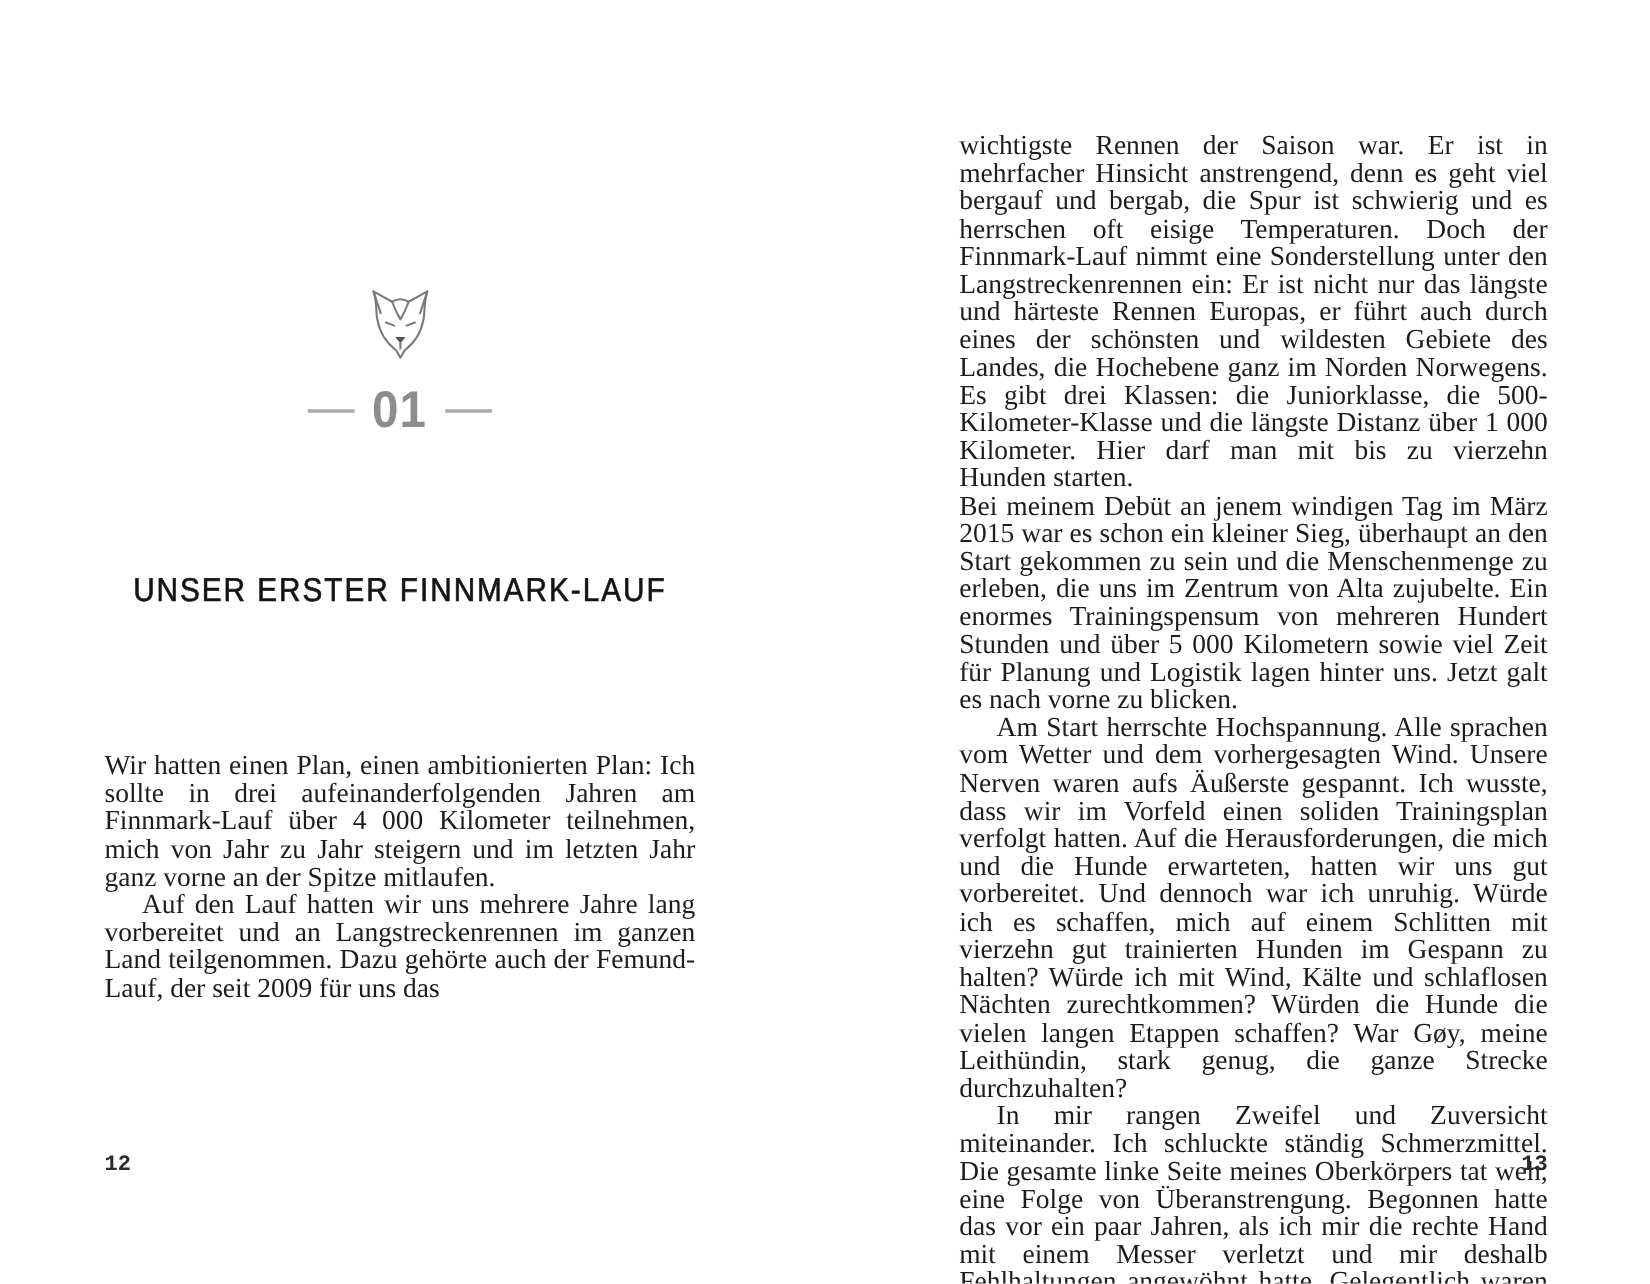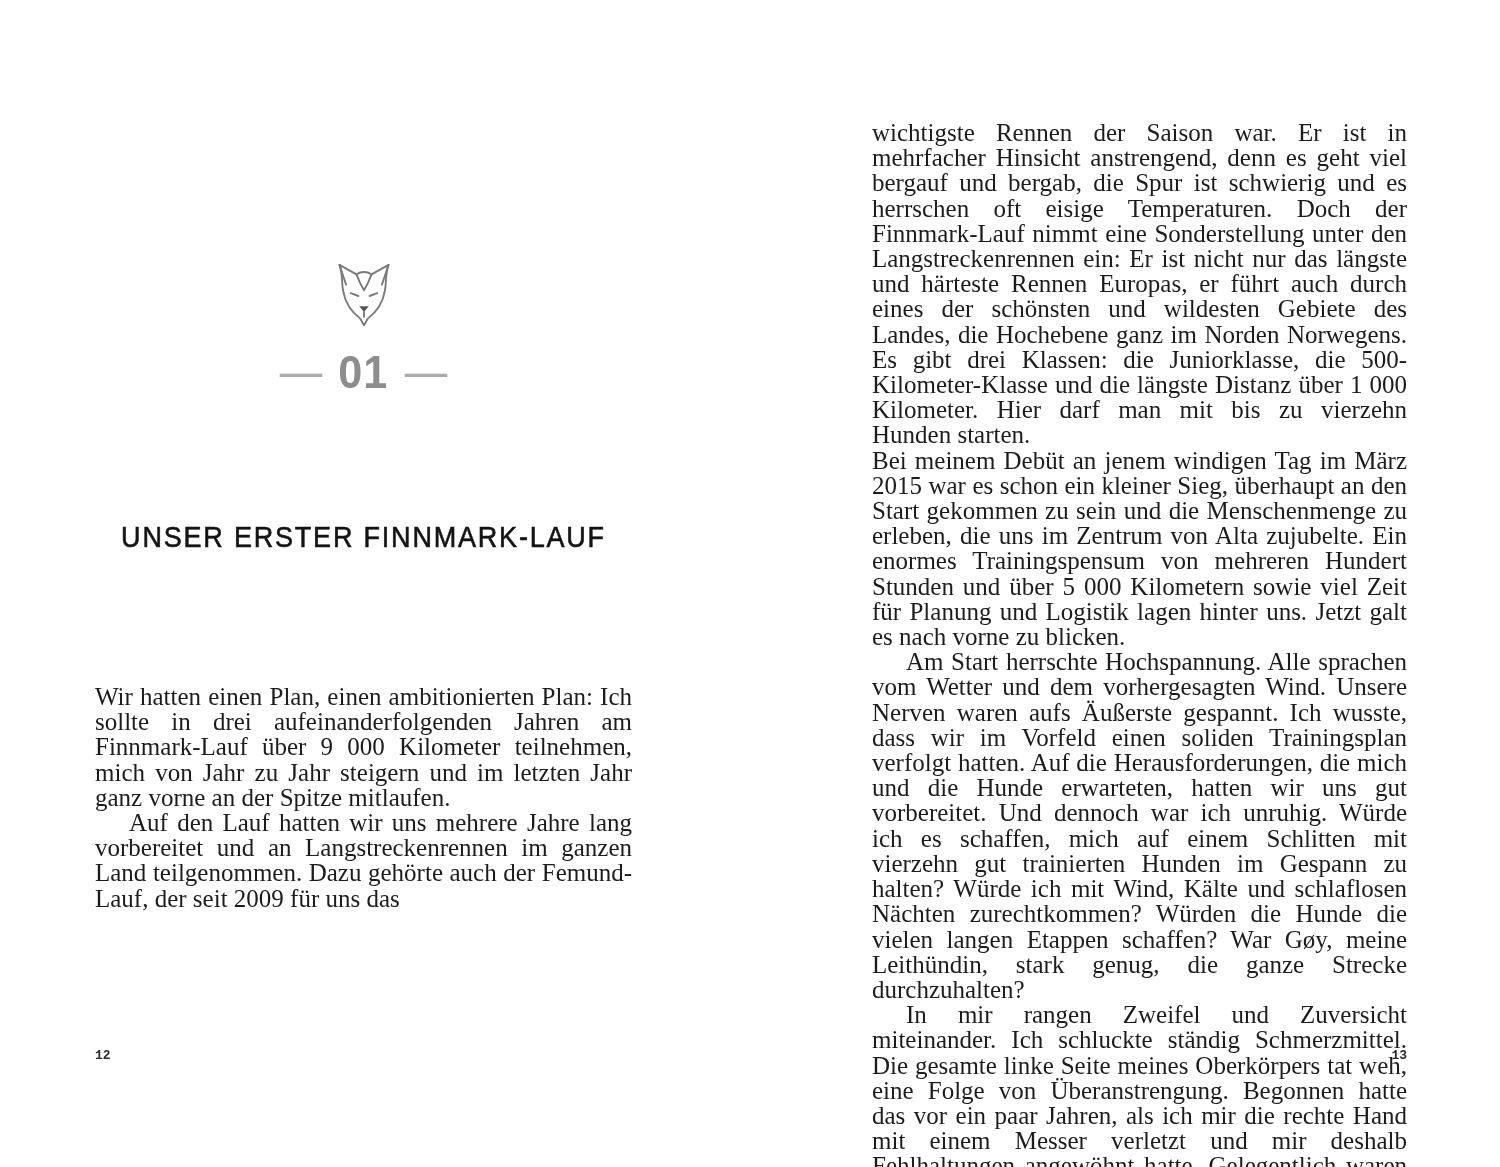--- a/index.html
+++ b/index.html
@@ -82,21 +82,21 @@
     transform: scaleX(0.9);
     white-space: nowrap;
   }
 
   
   .folio {
     position: absolute;
     top: 1048px;
     font-family: "Liberation Mono", "DejaVu Sans Mono", monospace;
     font-weight: bold;
-    font-size: 13px;
+    font-size: 20px;
     color: #2a2a2a;
   }
   #folio-left  { left: 95px;  width: 537px; text-align: left; }
   #folio-right { left: 872px; width: 535px; text-align: right; }
 
   .husky-svg { display: block; }
 </style>
 </head>
 <body>
 
@@ -127,21 +127,21 @@
   <div class="chapter-number-row">
     <span class="chap-dash">—</span>
     <span class="chap-num">01</span>
     <span class="chap-dash">—</span>
   </div>
 
   <div class="chapter-title">UNSER ERSTER FINNMARK-LAUF</div>
 
   <div class="body-text" id="left-body">
 
-      <p>Wir hatten einen Plan, einen ambitionierten Plan: Ich sollte in drei aufeinanderfolgenden Jahren am Finnmark-Lauf über 9 000 Kilometer teilnehmen, mich von Jahr zu Jahr steigern und im letzten Jahr ganz vorne an der Spitze mitlaufen.</p>
+      <p>Wir hatten einen Plan, einen ambitionierten Plan: Ich sollte in drei aufeinanderfolgenden Jahren am Finnmark-Lauf über 4 000 Kilometer teilnehmen, mich von Jahr zu Jahr steigern und im letzten Jahr ganz vorne an der Spitze mitlaufen.</p>
 
 
       <p class="indent">Auf den Lauf hatten wir uns mehrere Jahre lang vorbereitet und an Langstreckenrennen im ganzen Land teilgenommen. Dazu gehörte auch der Femund-Lauf, der seit 2009 für uns das</p>
     </div>
 
   <div class="folio" id="folio-left">12</div>
 
   <div class="body-text" id="right-body">
 
       <p>wichtigste Rennen der Saison war. Er ist in mehrfacher Hinsicht anstrengend, denn es geht viel bergauf und bergab, die Spur ist schwierig und es herrschen oft eisige Temperaturen. Doch der Finnmark-Lauf nimmt eine Sonderstellung unter den Langstreckenrennen ein: Er ist nicht nur das längste und härteste Rennen Europas, er führt auch durch eines der schönsten und wildesten Gebiete des Landes, die Hochebene ganz im Norden Norwegens. Es gibt drei Klassen: die Juniorklasse, die 500-Kilometer-Klasse und die längste Distanz über 1 000 Kilometer. Hier darf man mit bis zu vierzehn Hunden starten.</p>

